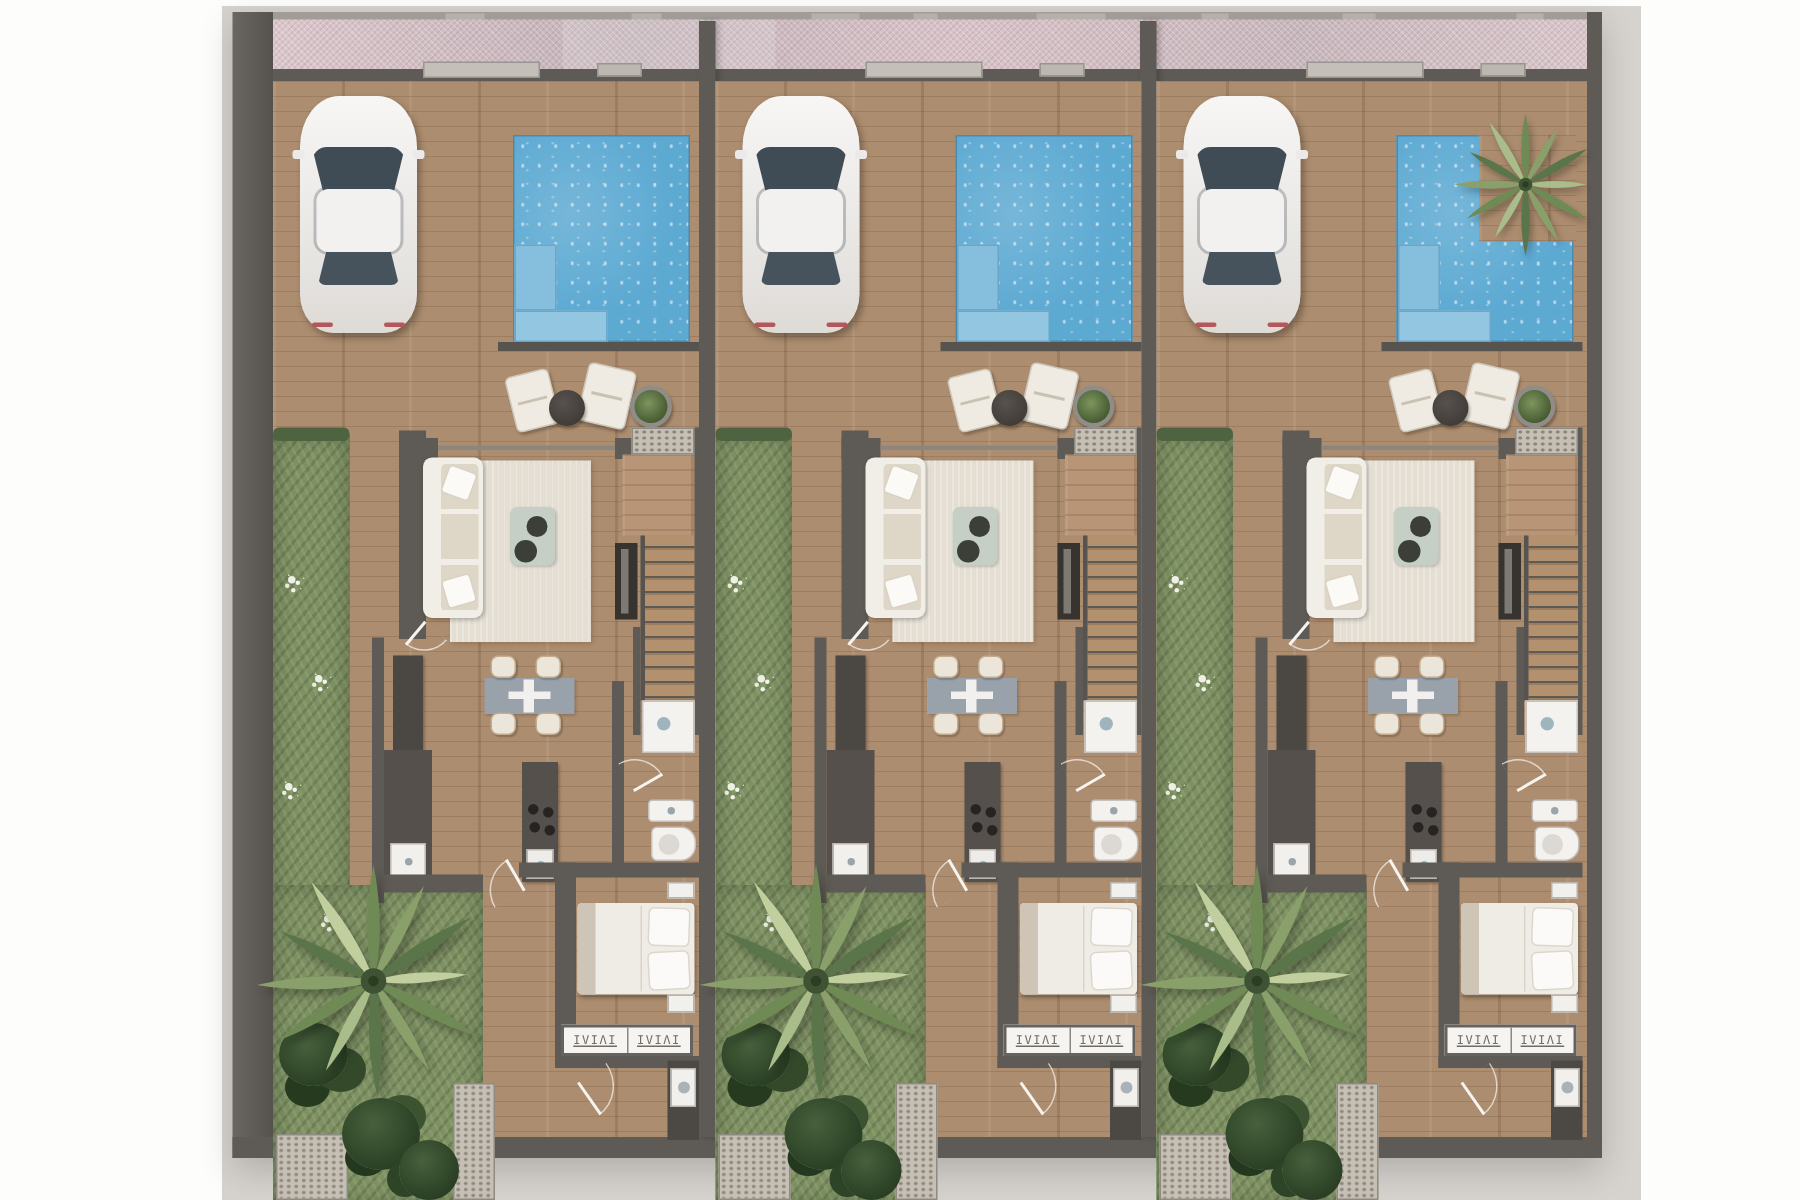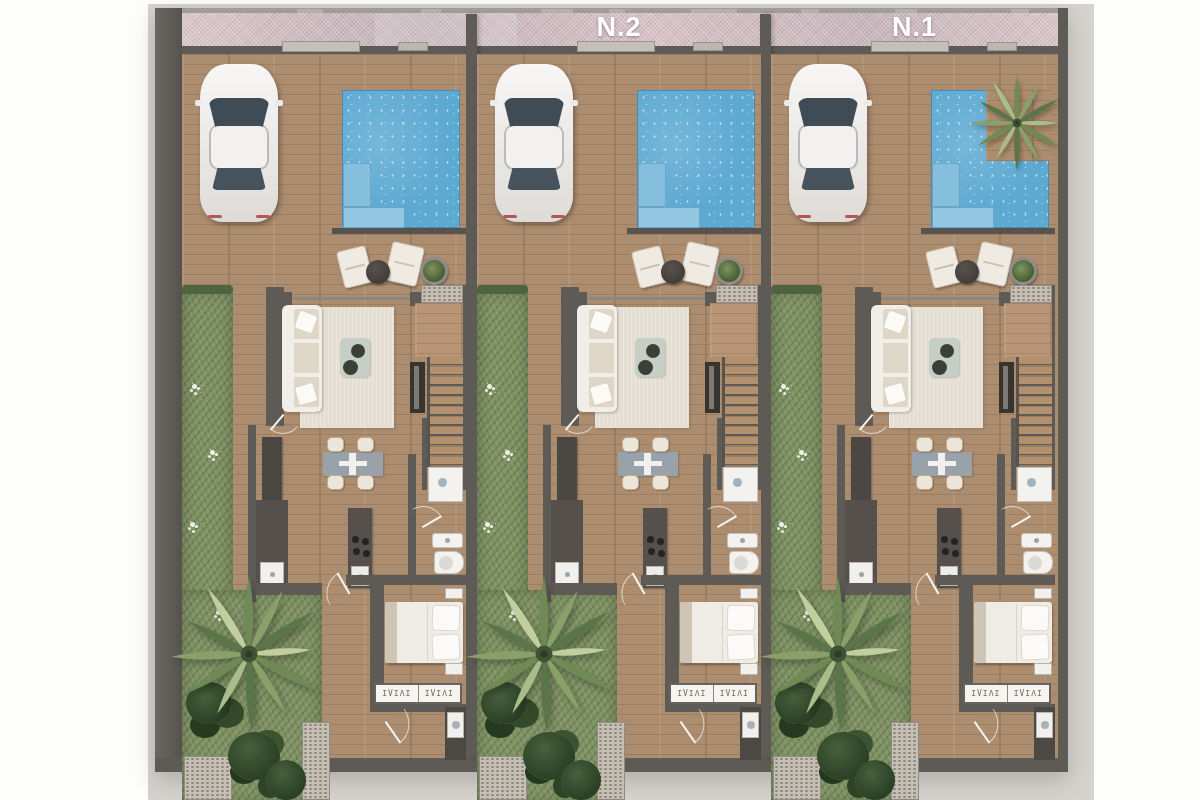--- a/index.html
+++ b/index.html
@@ -159,21 +159,21 @@
   .bedroom-wall-l{left:188px;top:521px;width:14px;height:137px;}
   .bed{left:203px;top:548px;width:78px;height:61px;background:#efece5;border-radius:3px;box-shadow:1px 2px 3px rgba(0,0,0,.28);}
   .headboard{position:absolute;left:0;top:0;width:12px;height:61px;background:#cfc5b6;border-radius:3px 0 0 3px;}
   .bed-fold{position:absolute;left:42px;top:2px;width:1px;height:57px;background:#d9d4ca;}
   .bpillow{position:absolute;width:28px;height:26px;background:#fbfaf8;border:1px solid #dcd7cd;border-radius:4px;}
   .bp1{left:47px;top:3px;transform:rotate(2deg);} .bp2{left:47px;top:32px;transform:rotate(-3deg);}
   .ns{position:absolute;background:#f2f0ec;border:1px solid #b7b3ad;}
   .ns1{left:263px;top:534px;width:18px;height:11px;} .ns2{left:263px;top:609px;width:18px;height:12px;}
   .wardrobe{left:192px;top:629px;width:88px;height:21px;background:#f6f4f1;border:2px solid #66625d;display:flex;}
   .wpanel{flex:1;border-right:1px solid #8a8680;display:flex;align-items:center;justify-content:center;
-      font:8px "DejaVu Sans Mono",monospace;letter-spacing:1px;color:#716c65;overflow:hidden;white-space:nowrap;}
+      font:8px "DejaVu Sans Mono",monospace;letter-spacing:1px;color:#716c65;overflow:hidden;white-space:nowrap;text-decoration:underline;}
   .wpanel:last-child{border-right:none;}
   .wall-C{left:188px;top:650px;width:96px;height:8px;}
   .utility{left:263px;top:653px;width:21px;height:53px;background:#4c4844;}
   .washer{position:absolute;left:2px;top:5px;width:17px;height:26px;background:#f2f0ed;border:1px solid #b9b5af;}
   .washer::after{content:'';position:absolute;left:4px;top:8px;width:8px;height:8px;border-radius:50%;background:#a9b2b8;}
 
   
   .door{position:absolute;width:26px;height:26px;}
   .door::before{content:'';position:absolute;left:0;top:0;width:2px;height:100%;background:#f6f4f0;}
   .door::after{content:'';position:absolute;inset:0;border:1px solid rgba(248,246,241,.7);border-radius:0 0 100% 0;border-top:none;border-left:none;}
@@ -465,21 +465,20 @@
         <path d="M0 1 C4 -16 4 -34 0 -55 C-4 -34 -4 -16 0 1 Z" fill="#89a06b" transform="rotate(268)"></path>
         <path d="M0 1 C4 -16 4 -34 0 -55 C-4 -34 -4 -16 0 1 Z" fill="#5b754a" transform="rotate(298) scale(.9)"></path>
         <path d="M0 1 C4 -16 4 -34 0 -55 C-4 -34 -4 -16 0 1 Z" fill="#c0cf9d" transform="rotate(328)"></path>
         <circle r="6" fill="#3f5233"></circle>
             <circle r="2.5" fill="#2c3d23"></circle>
       </g>
     </svg>
 
     <div class="estep1"></div>
     <div class="estep2"></div>
-    <div class="unit-label">N.2</div>
   </div>
       <div class="unit u2 pool-l">
     <div class="u-floor wood"></div>
 
     <div class="abs grass garden1"></div>
     <div class="abs grass garden2"></div>
     <div class="abs garden-hedge"></div>
     <div class="abs pebble gravel1"></div>
     <div class="abs pebble gravel2"></div>
     <i class="flw f1"></i>
@@ -619,16 +618,15 @@
         <path d="M0 1 C4 -16 4 -34 0 -55 C-4 -34 -4 -16 0 1 Z" fill="#89a06b" transform="rotate(268)"></path>
         <path d="M0 1 C4 -16 4 -34 0 -55 C-4 -34 -4 -16 0 1 Z" fill="#5b754a" transform="rotate(298) scale(.9)"></path>
         <path d="M0 1 C4 -16 4 -34 0 -55 C-4 -34 -4 -16 0 1 Z" fill="#c0cf9d" transform="rotate(328)"></path>
         <circle r="6" fill="#3f5233"></circle>
             <circle r="2.5" fill="#2c3d23"></circle>
       </g>
     </svg>
 
     <div class="estep1"></div>
     <div class="estep2"></div>
-    <div class="unit-label">N.1</div>
   </div>
     </div>
 </div>
 
 </body></html>

